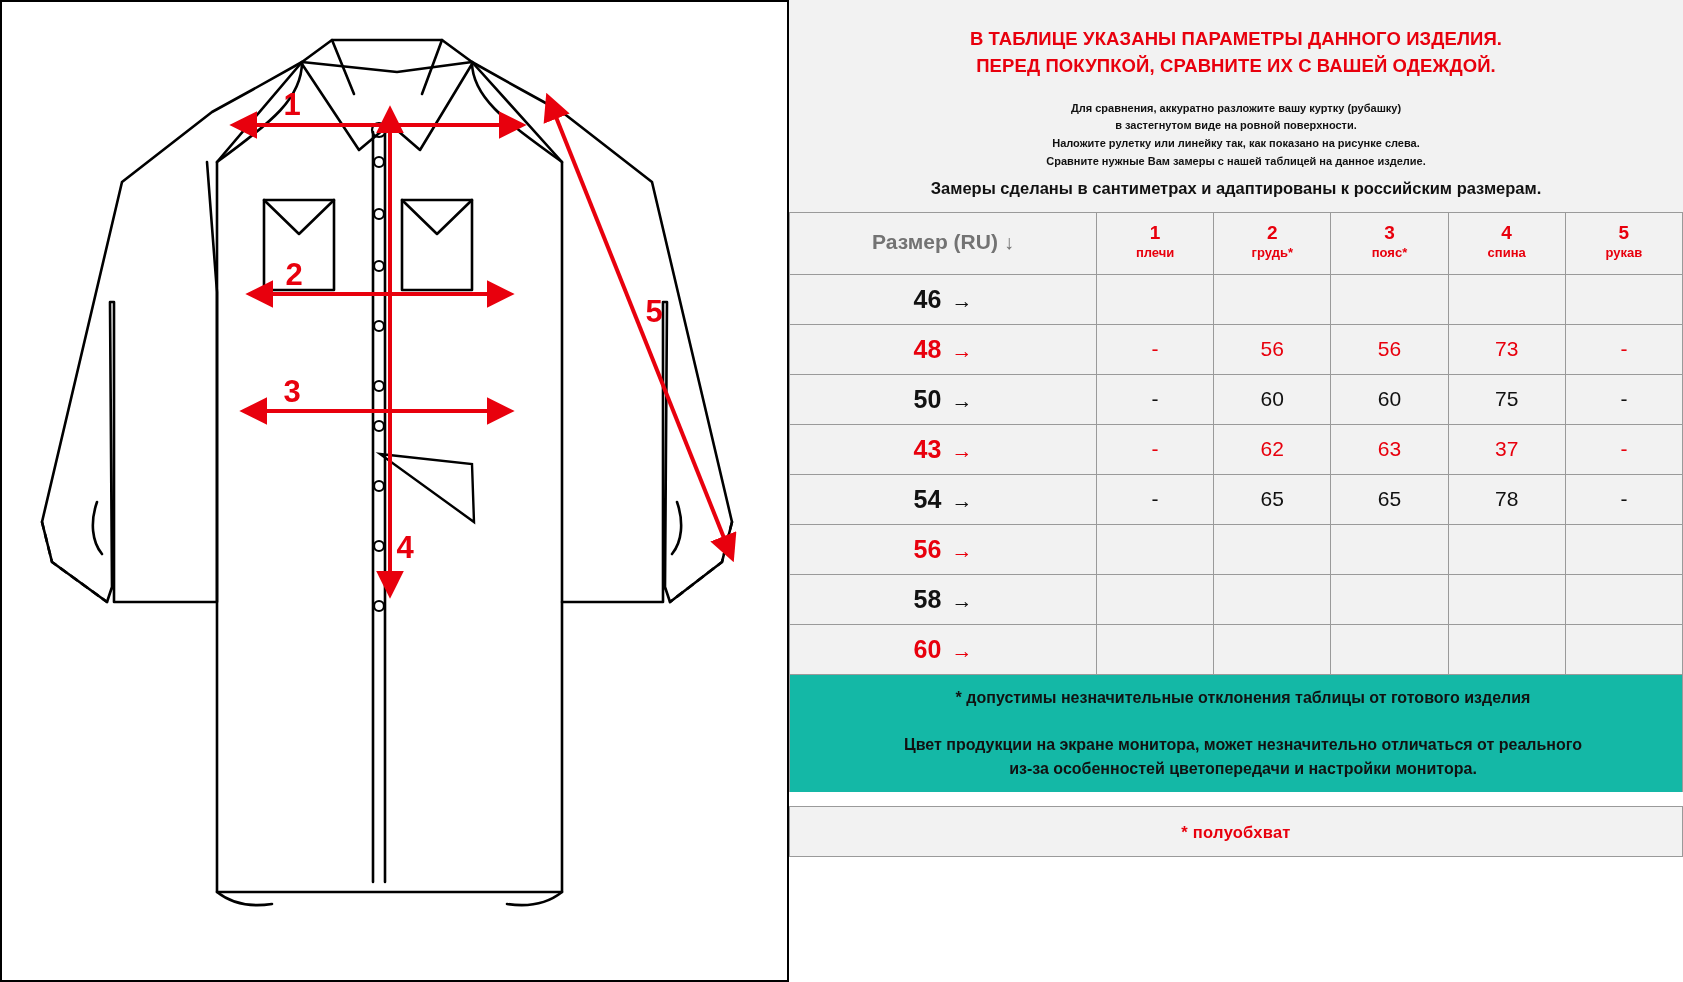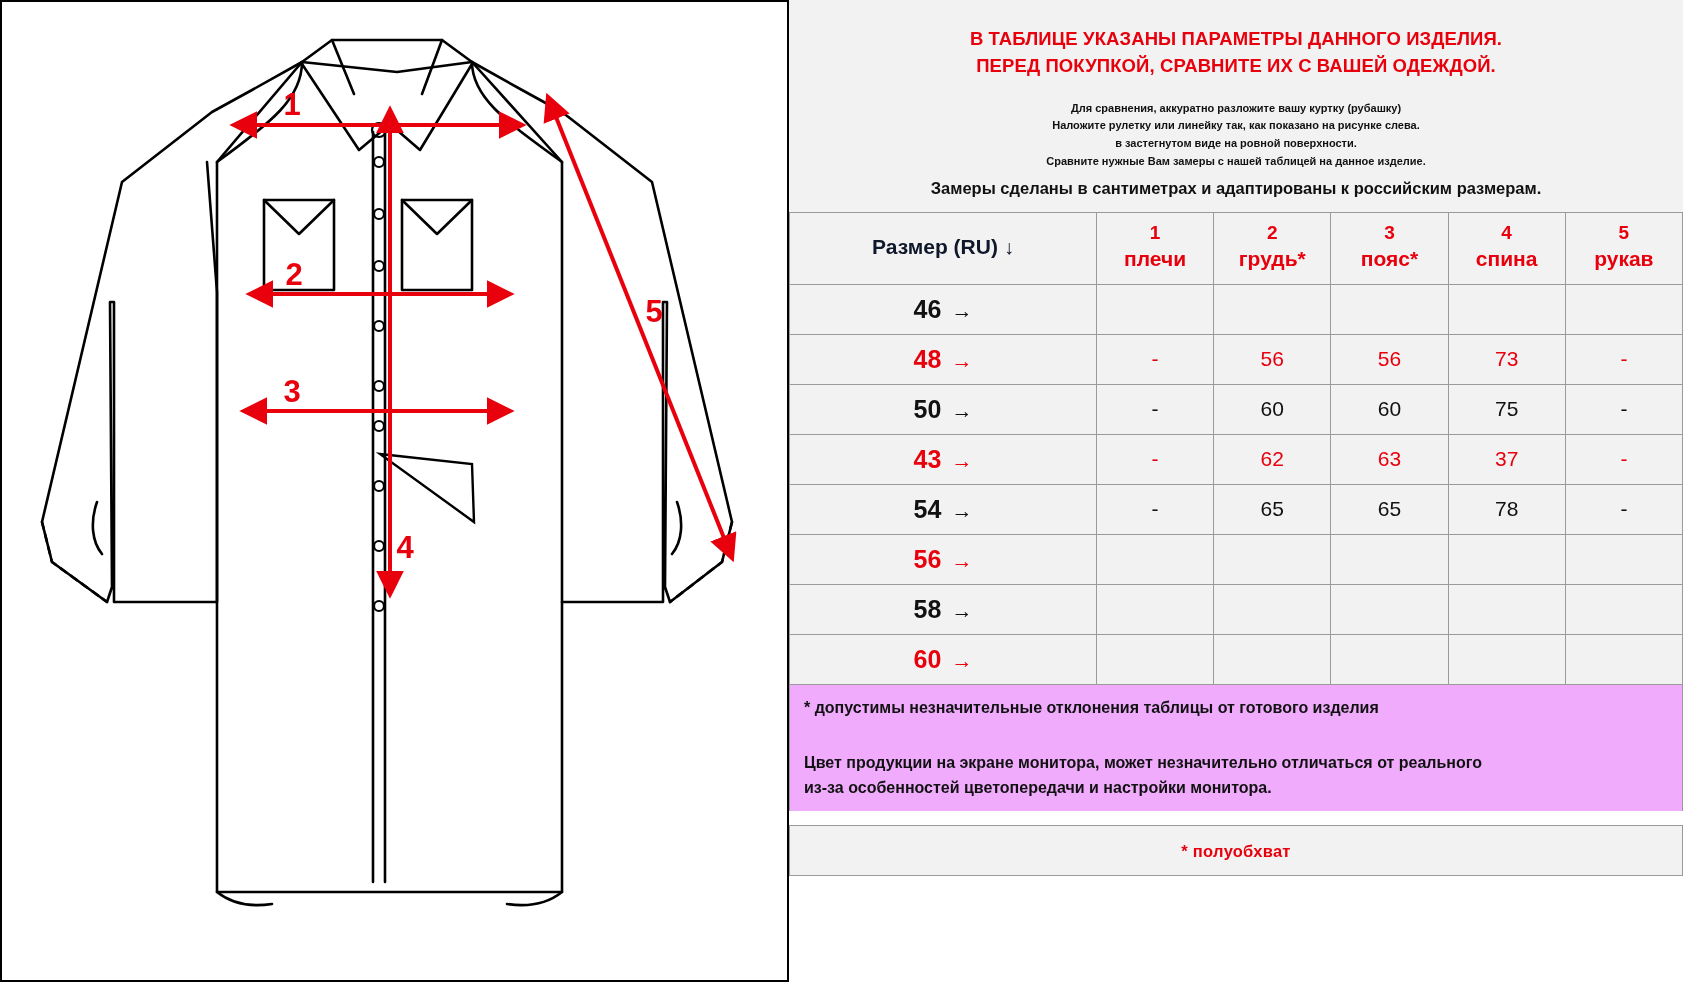--- a/index.html
+++ b/index.html
@@ -85,40 +85,40 @@
   table.size-table td, table.size-table th {
     border: 1px solid #9a9a9a;
     text-align: center;
     vertical-align: middle;
     background: #f2f2f2;
   }
   .hdr-size {
     width: 306px;
     font-size: 21px;
     font-weight: bold;
-    color: #0f172a;
+    color: #737373;
     padding: 16px 0 18px 0;
   }
   .hdr-size .arrow {
     font-weight: normal;
     font-size: 20px;
     padding-left: 6px;
   }
   .hdr-col {
     padding: 8px 0 12px 0;
   }
   .hdr-num {
     color: #e8000d;
     font-size: 19px;
     font-weight: bold;
     line-height: 1.25;
   }
   .hdr-lbl {
     color: #e8000d;
-    font-size: 21px;
+    font-size: 13px;
     font-weight: bold;
     line-height: 1.3;
   }
   .row-size {
     font-size: 25px;
     font-weight: bold;
     padding: 10px 0;
   }
   .row-size .arrow {
     font-weight: normal;
@@ -127,33 +127,33 @@
   }
   .cell-val {
     font-size: 21px;
     padding: 10px 0;
   }
   .red { color: #e8000d; }
   .blk { color: #111; }
 
   .footnotes {
     box-sizing: border-box;
-    background: #f0abfc;
-    text-align: left;
-    padding: 14px 14px 10px 14px;
+    background: #14b8a6;
+    text-align: center;
+    padding: 14px 14px 10px 28px;
     border-left: 1px solid #9a9a9a;
     border-right: 1px solid #9a9a9a;
   }
   .fn1 {
     font-size: 16px;
     font-weight: bold;
     color: #111;
   }
   .fn2 {
-    margin-top: 34px;
+    margin-top: 26px;
     font-size: 16px;
     font-weight: bold;
     color: #111;
     line-height: 1.55;
   }
   .halfspan-bar {
     box-sizing: border-box;
     border: 1px solid #9a9a9a;
     background: #f2f2f2;
     text-align: center;
@@ -261,22 +261,22 @@
 
   <div class="right-panel">
 
     <div class="notice">
       <div class="notice-title">
         <div>В ТАБЛИЦЕ УКАЗАНЫ ПАРАМЕТРЫ ДАННОГО ИЗДЕЛИЯ.</div>
         <div>ПЕРЕД ПОКУПКОЙ, СРАВНИТЕ ИХ С ВАШЕЙ ОДЕЖДОЙ.</div>
       </div>
       <div class="notice-body">
         <div>Для сравнения, аккуратно разложите вашу куртку (рубашку)</div>
+        <div>в застегнутом виде на ровной поверхности.</div>
         <div>Наложите рулетку или линейку так, как показано на рисунке слева.</div>
-        <div>в застегнутом виде на ровной поверхности.</div>
         <div>Сравните нужные Вам замеры с нашей таблицей на данное изделие.</div>
       </div>
       <div class="notice-bottom">Замеры сделаны в сантиметрах и адаптированы к российским размерам.</div>
     </div>
 
     <table class="size-table">
       <thead>
         <tr>
           <th class="hdr-size">
             <span>Размер (RU)</span><span class="arrow">↓</span>

